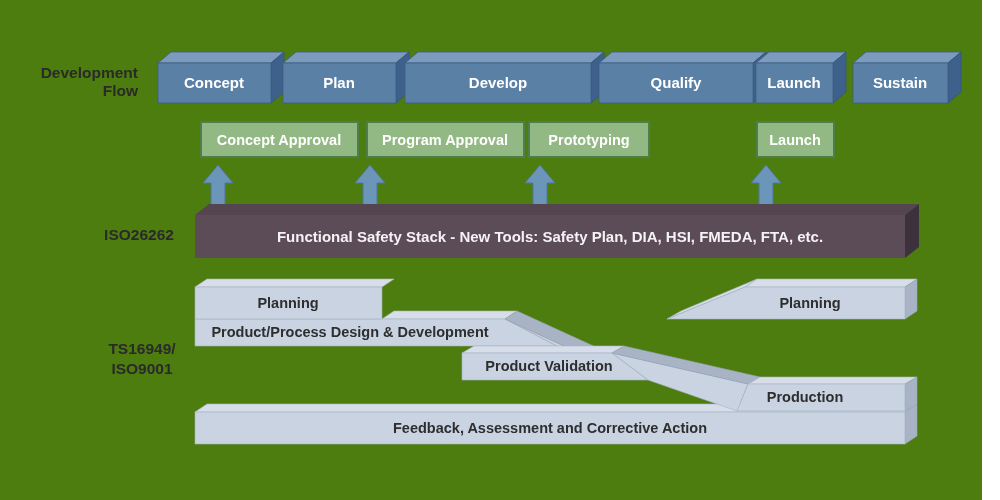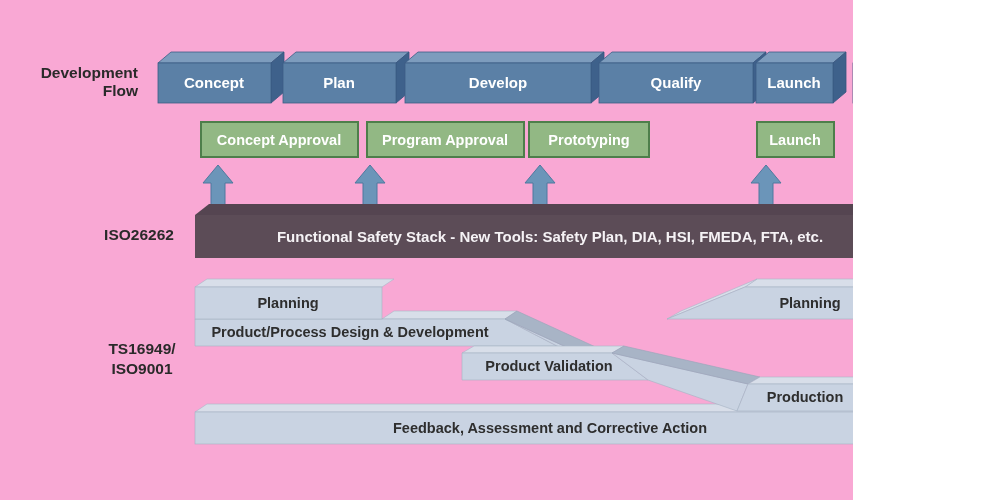--- a/index.html
+++ b/index.html
@@ -1,16 +1,16 @@
 <!DOCTYPE html>
 <html><head>
 <meta charset="utf-8">
 <style>
   html,body{margin:0;padding:0;background:#ffffff;}
-  .page{position:relative;width:853px;height:500px;background:#f9a8d4;overflow:hidden;}
+  .page{position:relative;width:982px;height:500px;background:#4d7c0f;overflow:hidden;}
   svg{display:block;}
   text{font-family:"Liberation Sans","DejaVu Sans",sans-serif;font-weight:bold;}
   
   .stage-front{fill:#5b80a6;stroke:#3c5d85;stroke-width:0.8;}
   .stage-top{fill:#7d9cbd;stroke:#3c5d85;stroke-width:0.8;}
   .stage-side{fill:#3e618b;stroke:#35567e;stroke-width:0.8;}
   .stage-label{fill:#ffffff;font-size:15px;}
   
   .milestone-box{fill:#92b884;stroke:#4e7e4b;stroke-width:2;}
   .milestone-label{fill:#ffffff;font-size:14.5px;}

